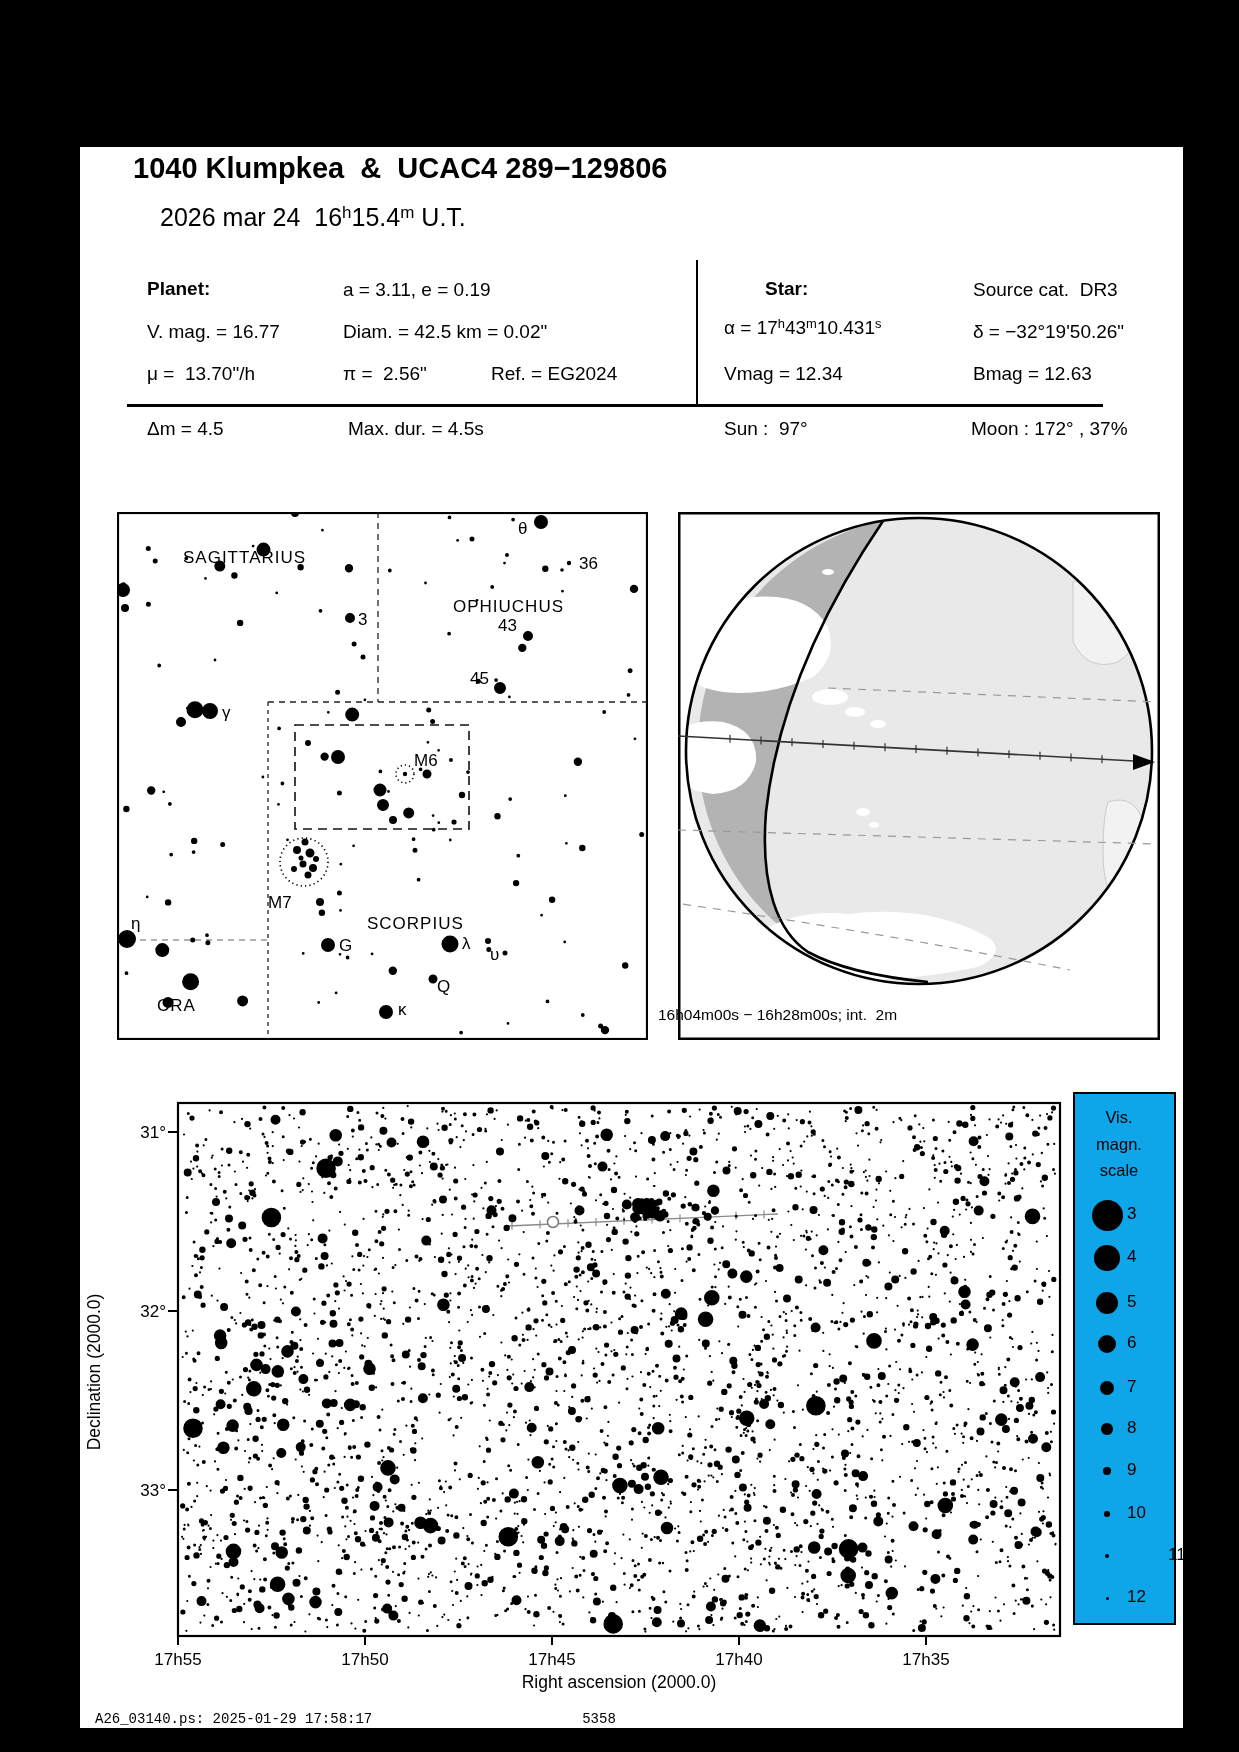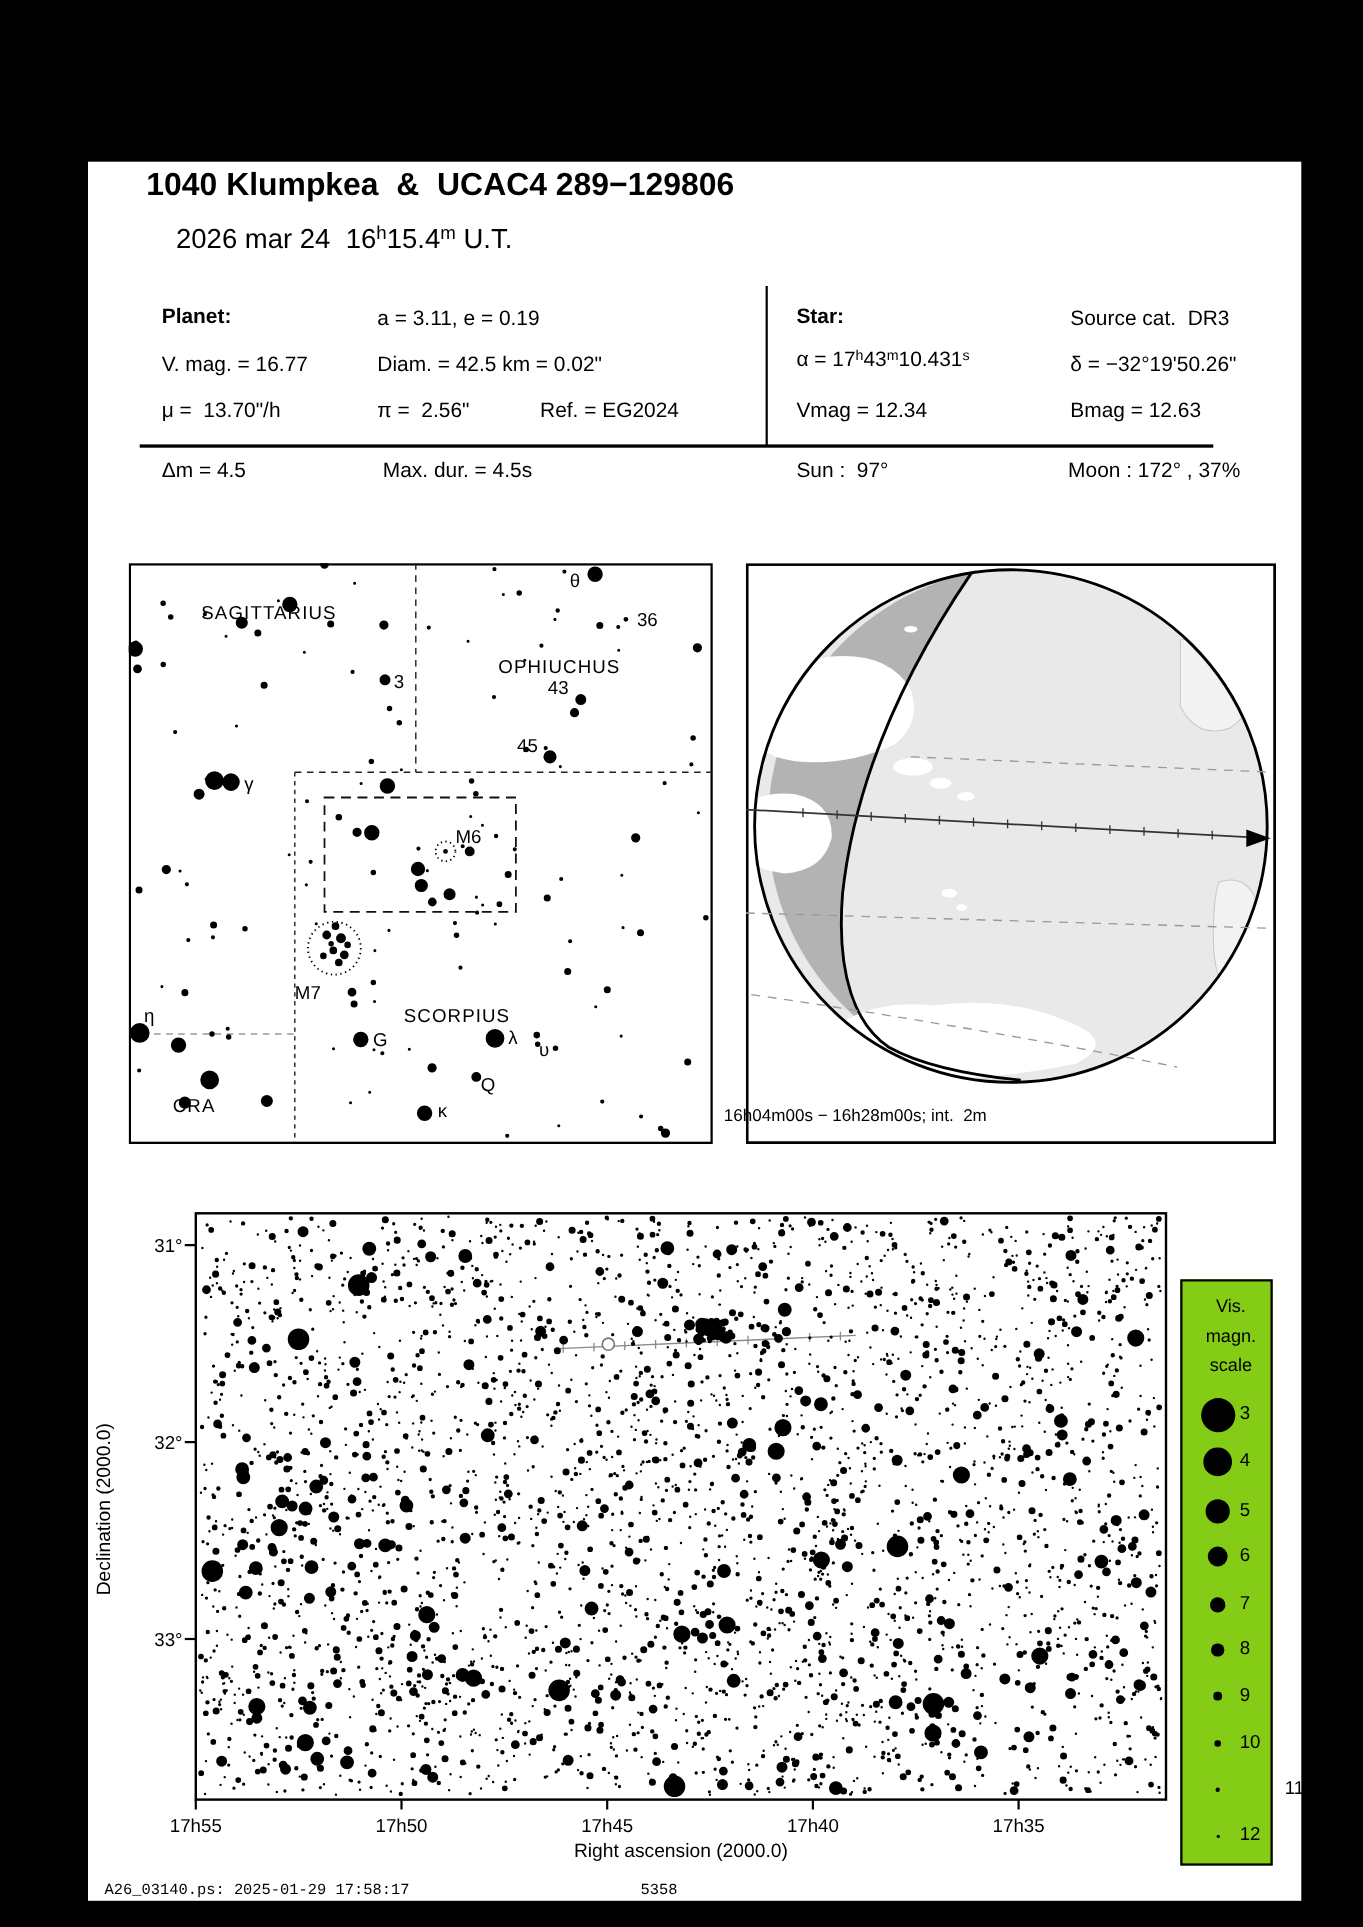--- a/index.html
+++ b/index.html
@@ -13,42 +13,42 @@
   .sup{font-size:0.68em;position:relative;top:-0.45em;}
   .hline{position:absolute;background:#000;}
   .vline{position:absolute;background:#000;}
   svg{position:absolute;overflow:hidden;}
   svg text{font-family:"Liberation Sans",sans-serif;fill:#000;}
   text.cons{font-size:17px;letter-spacing:1px;}
   text.obj{font-size:17px;}
   text.tickl{font-size:17px;}
   text.axisl{font-size:17.5px;}
   .caption{position:absolute;font-size:15.5px;white-space:pre;}
-  .legend-box{position:absolute;left:1073px;top:1163px;width:84px;height:533px;
-              border:2px solid #000;box-sizing:border-box;background:#84cc16;}
+  .legend-box{position:absolute;left:1073px;top:1092px;width:103px;height:533px;
+              border:2px solid #000;box-sizing:border-box;background:#0ea5e9;}
   .leg-title{position:absolute;width:88px;text-align:center;font-size:16.5px;white-space:pre;}
   .leg-dot{position:absolute;background:#000;border-radius:50%;}
   .leg-lab{position:absolute;font-size:17px;}
   .mono{position:absolute;font-family:"Liberation Mono","DejaVu Sans Mono",monospace;
         font-size:14px;white-space:pre;}
   .ylab{position:absolute;left:84px;top:1522px;width:300px;text-align:center;font-size:17.5px;
         transform:rotate(-90deg);transform-origin:0 0;white-space:pre;}
 </style>
 </head>
 <body>
 
 <div id="canvas">
   <div class="sheet"></div>
 
   <div class="title" style="left:133px;top:152px;">1040 Klumpkea  &amp;  UCAC4 289−129806</div>
   <div class="subtitle" style="left:160px;top:203px;"><span>2026 mar 24  16</span><span class="sup">h</span><span>15.4</span><span class="sup">m</span><span> U.T.</span></div>
 
   <div class="t b" style="left:147px;top:278px;">Planet:</div>
   <div class="t" style="left:343px;top:279px;">a = 3.11, e = 0.19</div>
-  <div class="t b" style="left:724px;top:278px;text-align:center;">Star:</div>
+  <div class="t b" style="left:765px;top:278px;text-align:center;">Star:</div>
   <div class="t" style="left:973px;top:279px;">Source cat.  DR3</div>
 
   <div class="t" style="left:147px;top:321px;">V. mag. = 16.77</div>
   <div class="t" style="left:343px;top:321px;">Diam. = 42.5 km = 0.02"</div>
   <div class="t" style="left:724px;top:317px;"><span>α = 17</span><span class="sup">h</span><span>43</span><span class="sup">m</span><span>10.431</span><span class="sup">s</span></div>
   <div class="t" style="left:973px;top:321px;">δ = −32°19'50.26"</div>
 
   <div class="t" style="left:147px;top:363px;">μ =  13.70"/h</div>
   <div class="t" style="left:343px;top:363px;">π =  2.56"</div>
   <div class="t" style="left:491px;top:363px;">Ref. = EG2024</div>

